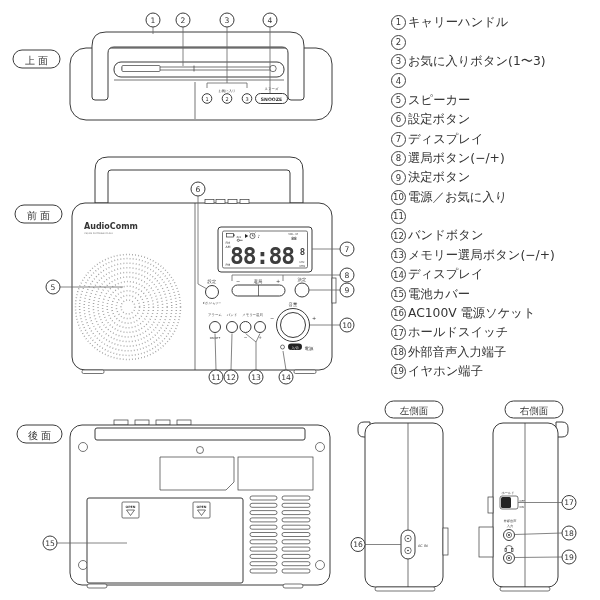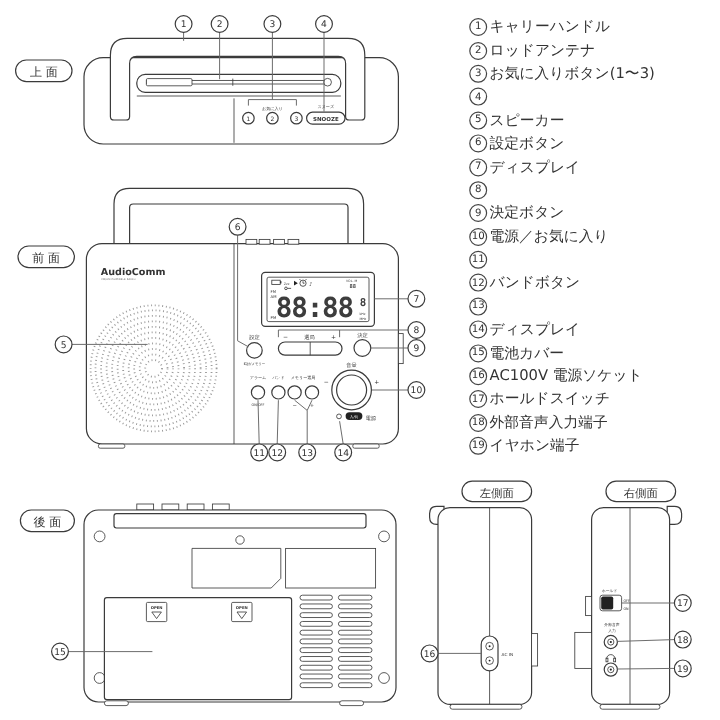--- a/index.html
+++ b/index.html
@@ -363,21 +363,20 @@
     </g>
   </svg>
 
   <div id="legend">
     <div class="lg-row">
         <span class="lg-num">1</span>
         <span>キャリーハンドル</span>
       </div>
     <div class="lg-row">
         <span class="lg-num">2</span>
-        <span>ロッドアンテナ</span>
       </div>
     <div class="lg-row">
         <span class="lg-num">3</span>
         <span>お気に入りボタン(1〜3)</span>
       </div>
     <div class="lg-row">
         <span class="lg-num">4</span>
       </div>
     <div class="lg-row">
         <span class="lg-num">5</span>
@@ -386,38 +385,40 @@
     <div class="lg-row">
         <span class="lg-num">6</span>
         <span>設定ボタン</span>
       </div>
     <div class="lg-row">
         <span class="lg-num">7</span>
         <span>ディスプレイ</span>
       </div>
     <div class="lg-row">
         <span class="lg-num">8</span>
+        <span>選局ボタン(−/+)</span>
       </div>
     <div class="lg-row">
         <span class="lg-num">9</span>
         <span>決定ボタン</span>
       </div>
     <div class="lg-row">
         <span class="lg-num">10</span>
         <span>電源／お気に入り</span>
       </div>
     <div class="lg-row">
         <span class="lg-num">11</span>
       </div>
     <div class="lg-row">
         <span class="lg-num">12</span>
         <span>バンドボタン</span>
       </div>
     <div class="lg-row">
         <span class="lg-num">13</span>
+        <span>メモリー選局ボタン(−/+)</span>
       </div>
     <div class="lg-row">
         <span class="lg-num">14</span>
         <span>ディスプレイ</span>
       </div>
     <div class="lg-row">
         <span class="lg-num">15</span>
         <span>電池カバー</span>
       </div>
     <div class="lg-row">

